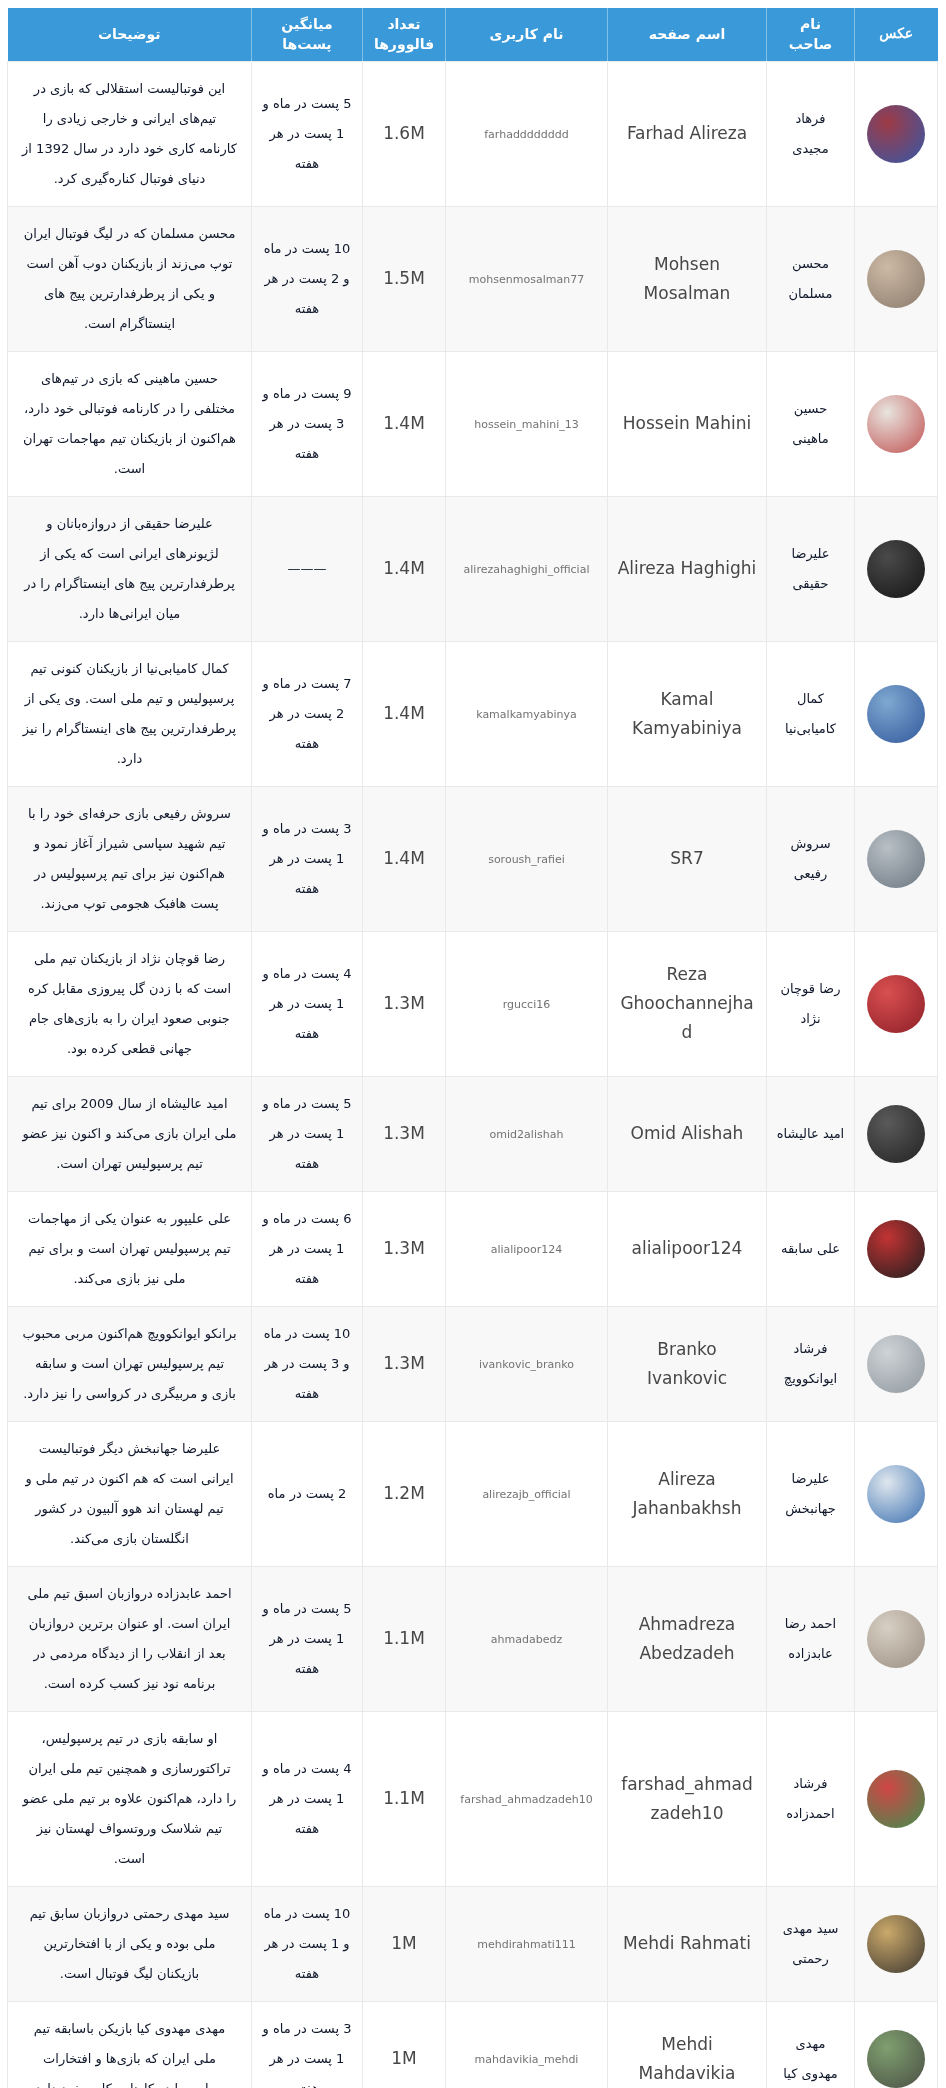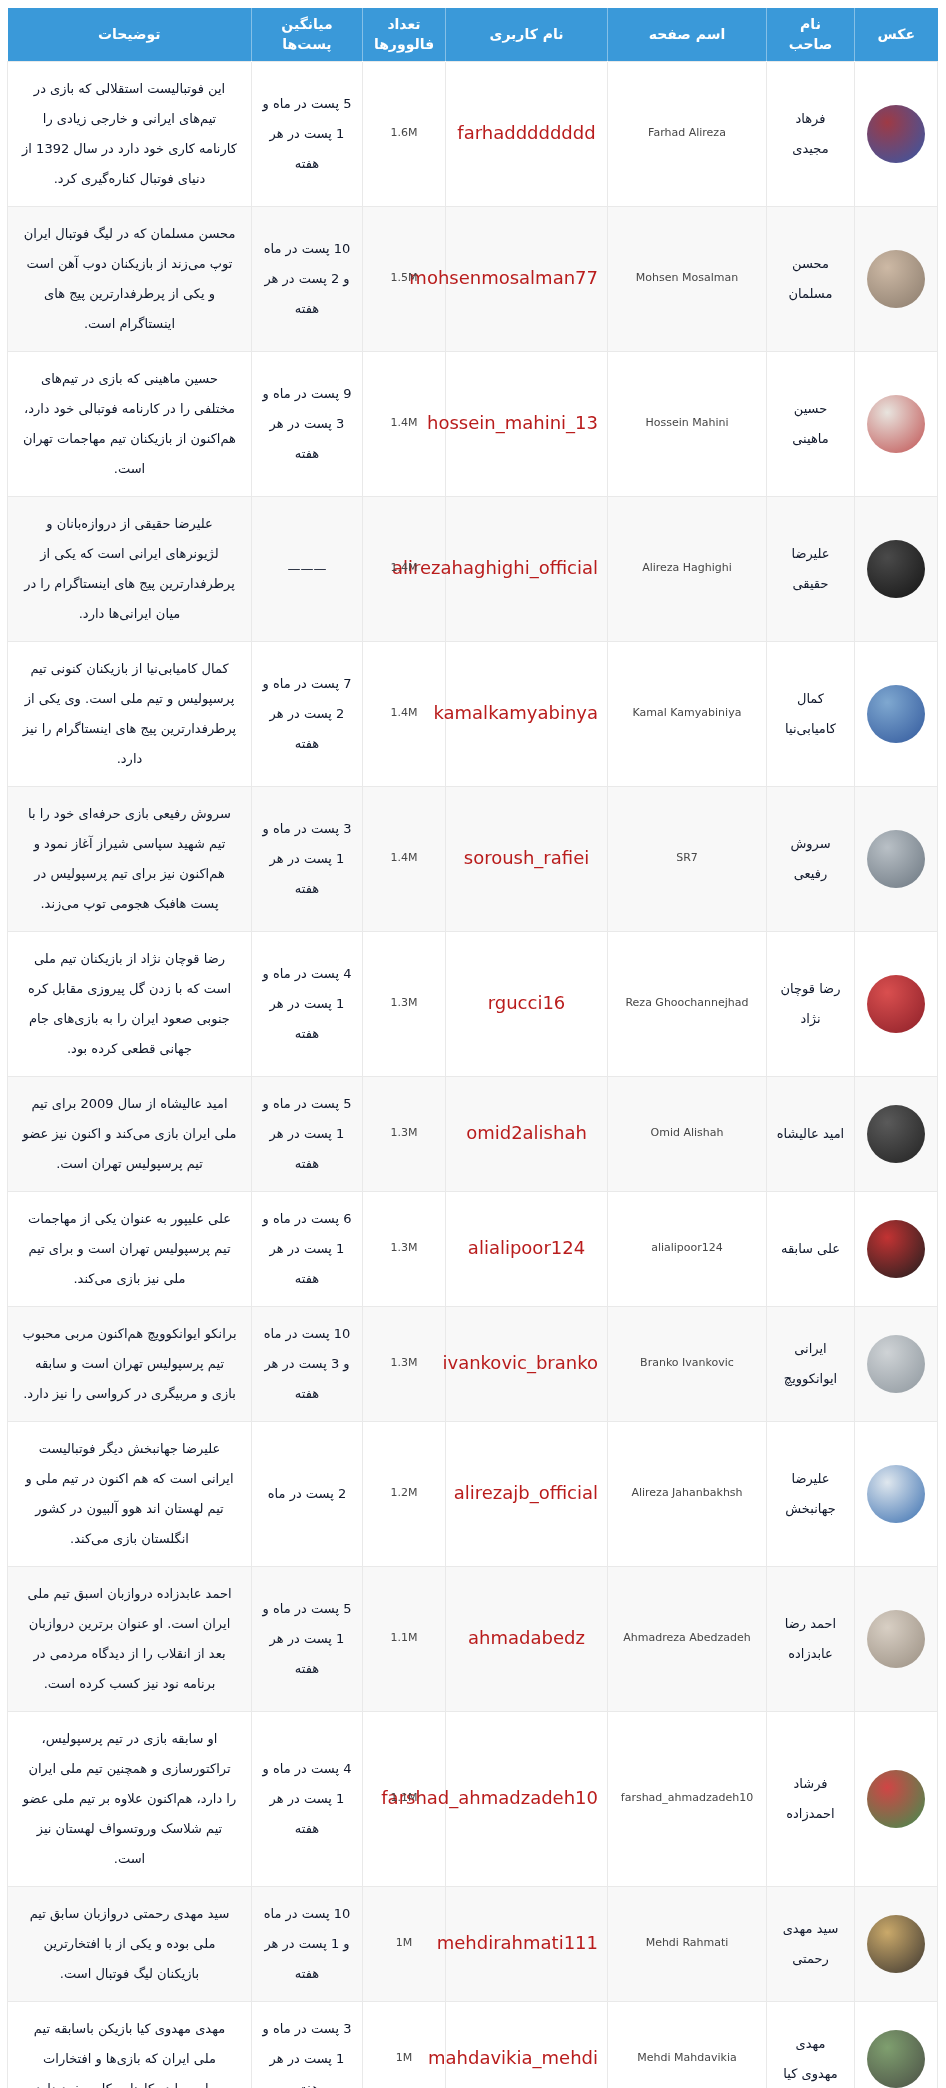--- a/index.html
+++ b/index.html
@@ -15,44 +15,44 @@
     background:#3a99d9;
     color:#ffffff;
     font-size:14px;
     font-weight:bold;
     line-height:1.45;
     padding:6px 10px;
     text-align:center;
     vertical-align:middle;
     border-inline-start:1px solid rgba(255,255,255,.38);
   }
-  thead th:first-child{border-inline-start:none;}
+  thead th:first-child{border-inline-start:none;font-family:Liberation Serif, serif;}
   tbody td{
     border:1px solid #e9e9e9;
     text-align:center;
     vertical-align:middle;
     font-size:13px;
     color:#828282;
     padding:12px 9px;
     line-height:30px;
     background:#ffffff;
     word-wrap:break-word;
   }
   tbody tr:nth-child(even) td{background:#f8f8f8;}
   .en{
     color:#474747;
-    font-size:11px;
+    font-size:17px;
     line-height:1.7;
     direction:ltr;
   }
   .fa{color:#0f172a;}
   .desc-cell{padding:12px 14px;}
   .username{
-    color:#b91c1c;
-    font-size:18px;
+    color:#737373;
+    font-size:11px;
     line-height:1.7;
     direction:ltr;
     display:inline-block;
     cursor:pointer;
     text-decoration:none;
   }
   .avatar{
     width:58px;height:58px;
     border-radius:50%;
     margin:0 auto;
@@ -208,21 +208,21 @@
     </td>
     <td class="en">1.3M</td>
     <td class="fa">6 پست در ماه و 1 پست در هر هفته</td>
     <td class="fa desc-cell">علی علیپور به عنوان یکی از مهاجمات تیم پرسپولیس تهران است و برای تیم ملی نیز بازی می‌کند.</td>
   </tr>
 
   <tr>
     <td class="photo-cell">
       <span class="avatar" style="background: radial-gradient(circle at 35% 30%, rgb(207, 211, 214), rgb(142, 151, 158));"></span>
     </td>
-    <td class="fa">ایرانی ایوانکوویچ</td>
+    <td class="fa">فرشاد ایوانکوویچ</td>
     <td class="en">Branko Ivankovic</td>
     <td>
       <a class="username">ivankovic_branko</a>
     </td>
     <td class="en">1.3M</td>
     <td class="fa">10 پست در ماه و 3 پست در هر هفته</td>
     <td class="fa desc-cell">برانکو ایوانکوویچ هم‌اکنون مربی محبوب تیم پرسپولیس تهران است و سابقه بازی و مربیگری در کرواسی را نیز دارد.</td>
   </tr>
 
   <tr>

